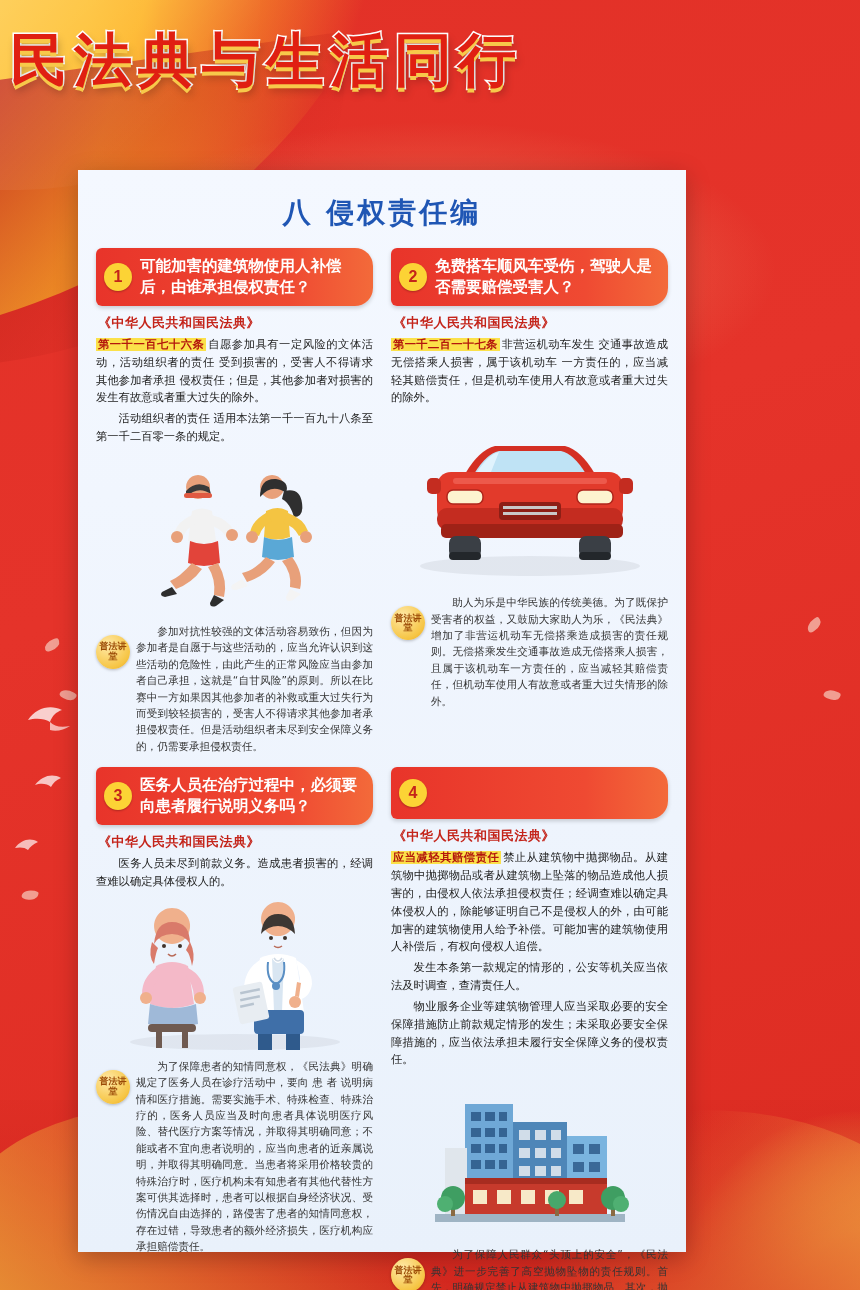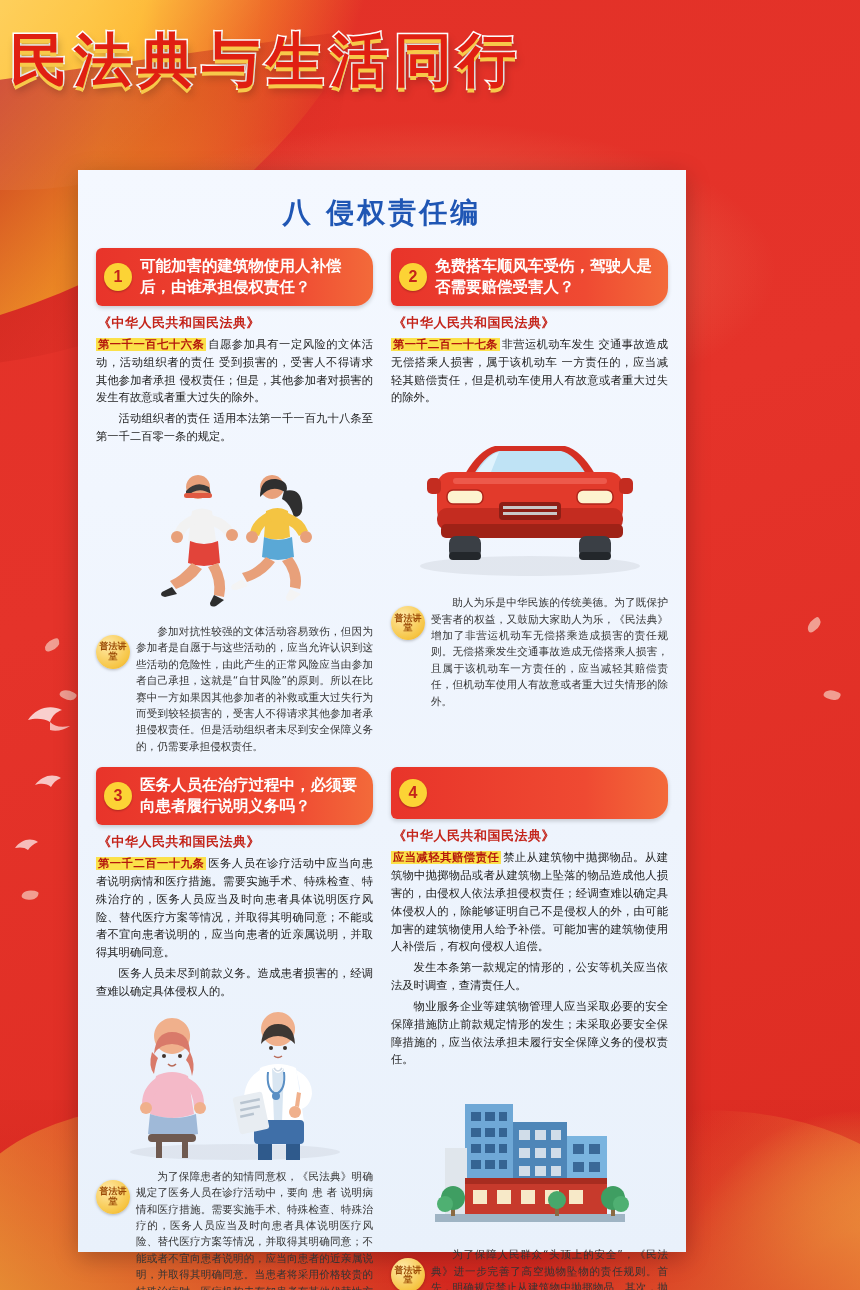--- a/index.html
+++ b/index.html
@@ -319,21 +319,20 @@
       </div>
     </div>
 
     <div class="col">
       <div class="qbanner">
         <div class="qnum">3</div>
         <div class="qtext">医务人员在治疗过程中，必须要向患者履行说明义务吗？</div>
       </div>
       <div class="lawhead">《中华人民共和国民法典》</div>
       <div class="article">
-        <p class="first"><span class="artno">第一千二百一十九条</span><span>医务人员在诊疗活动中应当向患者说明病情和医疗措施。需要实施手术、特殊检查、特殊治疗的，医务人员应当及时向患者具体说明医疗风险、替代医疗方案等情况，并取得其明确同意；不能或者不宜向患者说明的，应当向患者的近亲属说明，并取得其明确同意。</span></p>
         <p>医务人员未尽到前款义务。造成患者损害的，经调查难以确定具体侵权人的。</p>
       </div>
 
       <div class="illus doc">
         <svg width="250" height="150" viewBox="0 0 250 150">
           <ellipse cx="125" cy="142" rx="105" ry="8" fill="#000" opacity=".05"></ellipse>
 
           <g transform="translate(26,24)">
             <path d="M36 20 a18 18 0 1 1 0.1 0" fill="#f0b08c"></path>
             <path d="M18 20 q2 -22 18 -22 q18 0 18 22 q-6 -10 -18 -10 q-12 0 -18 10 z" fill="#d97a6a"></path>

